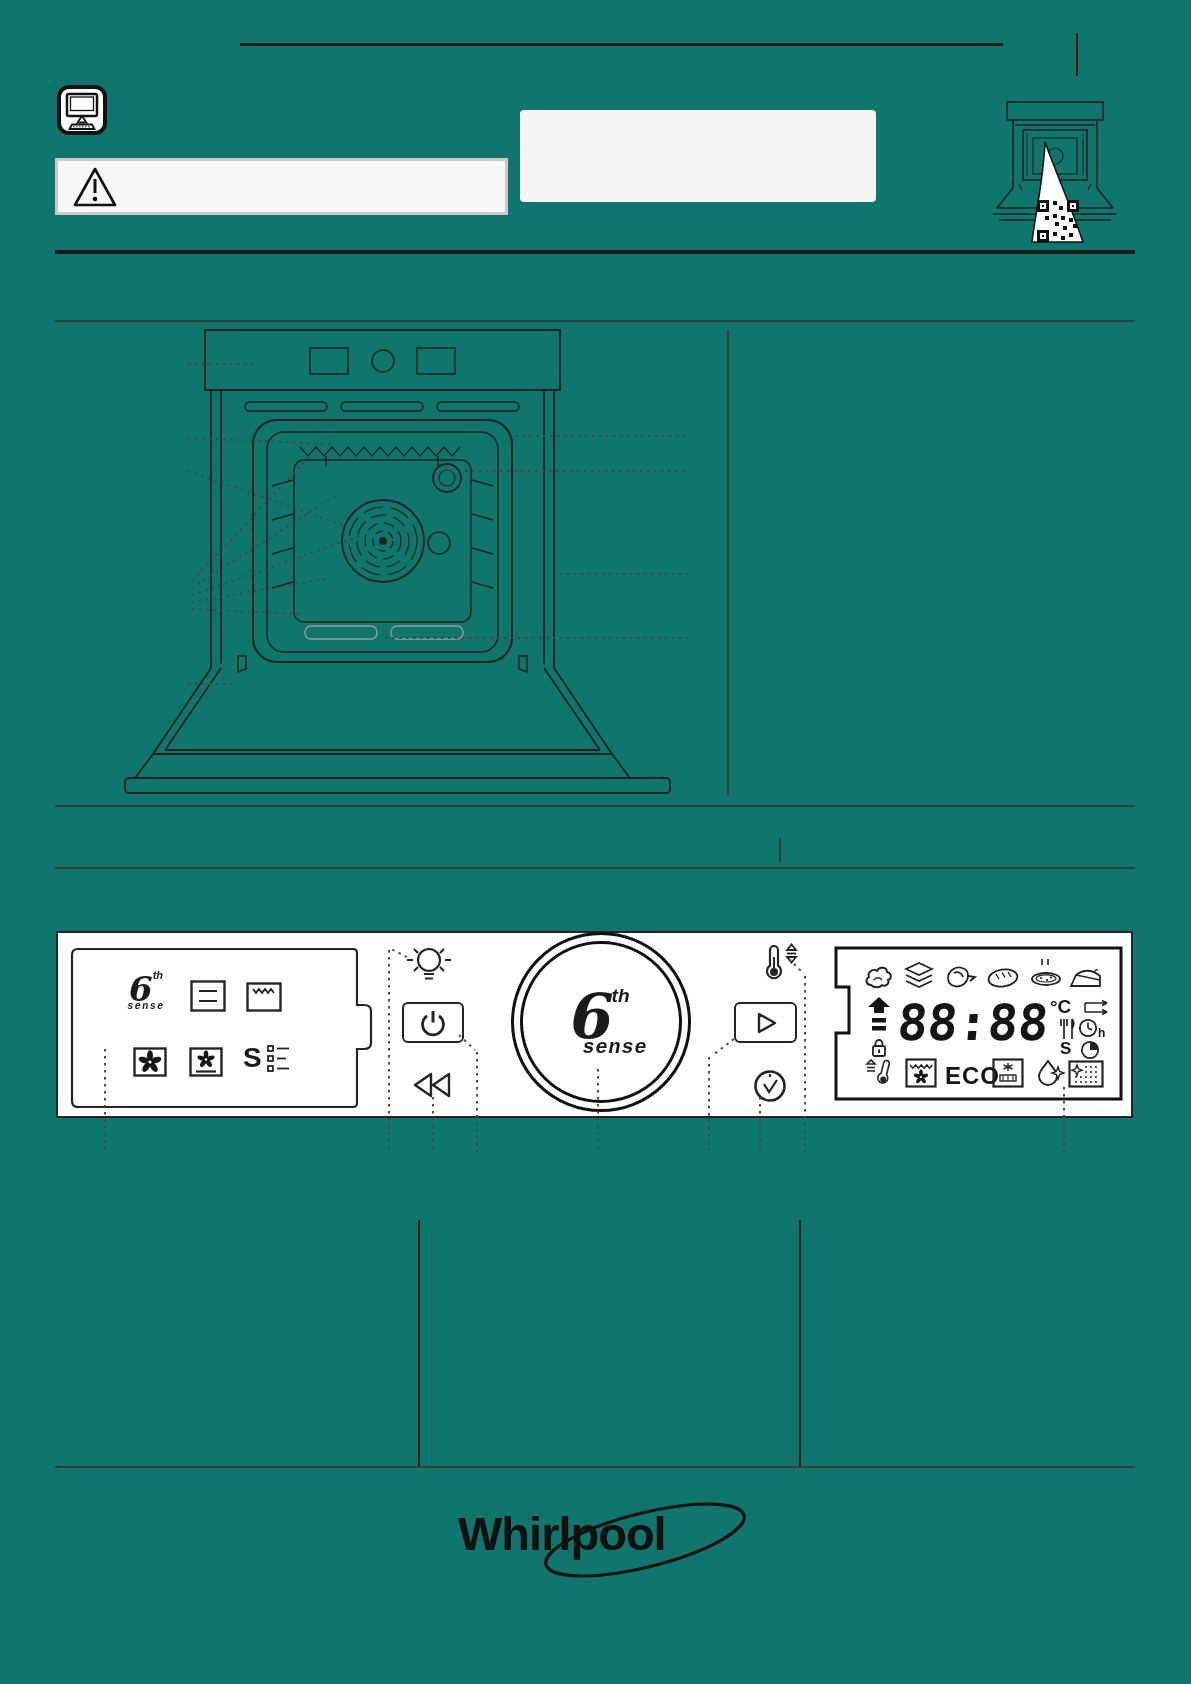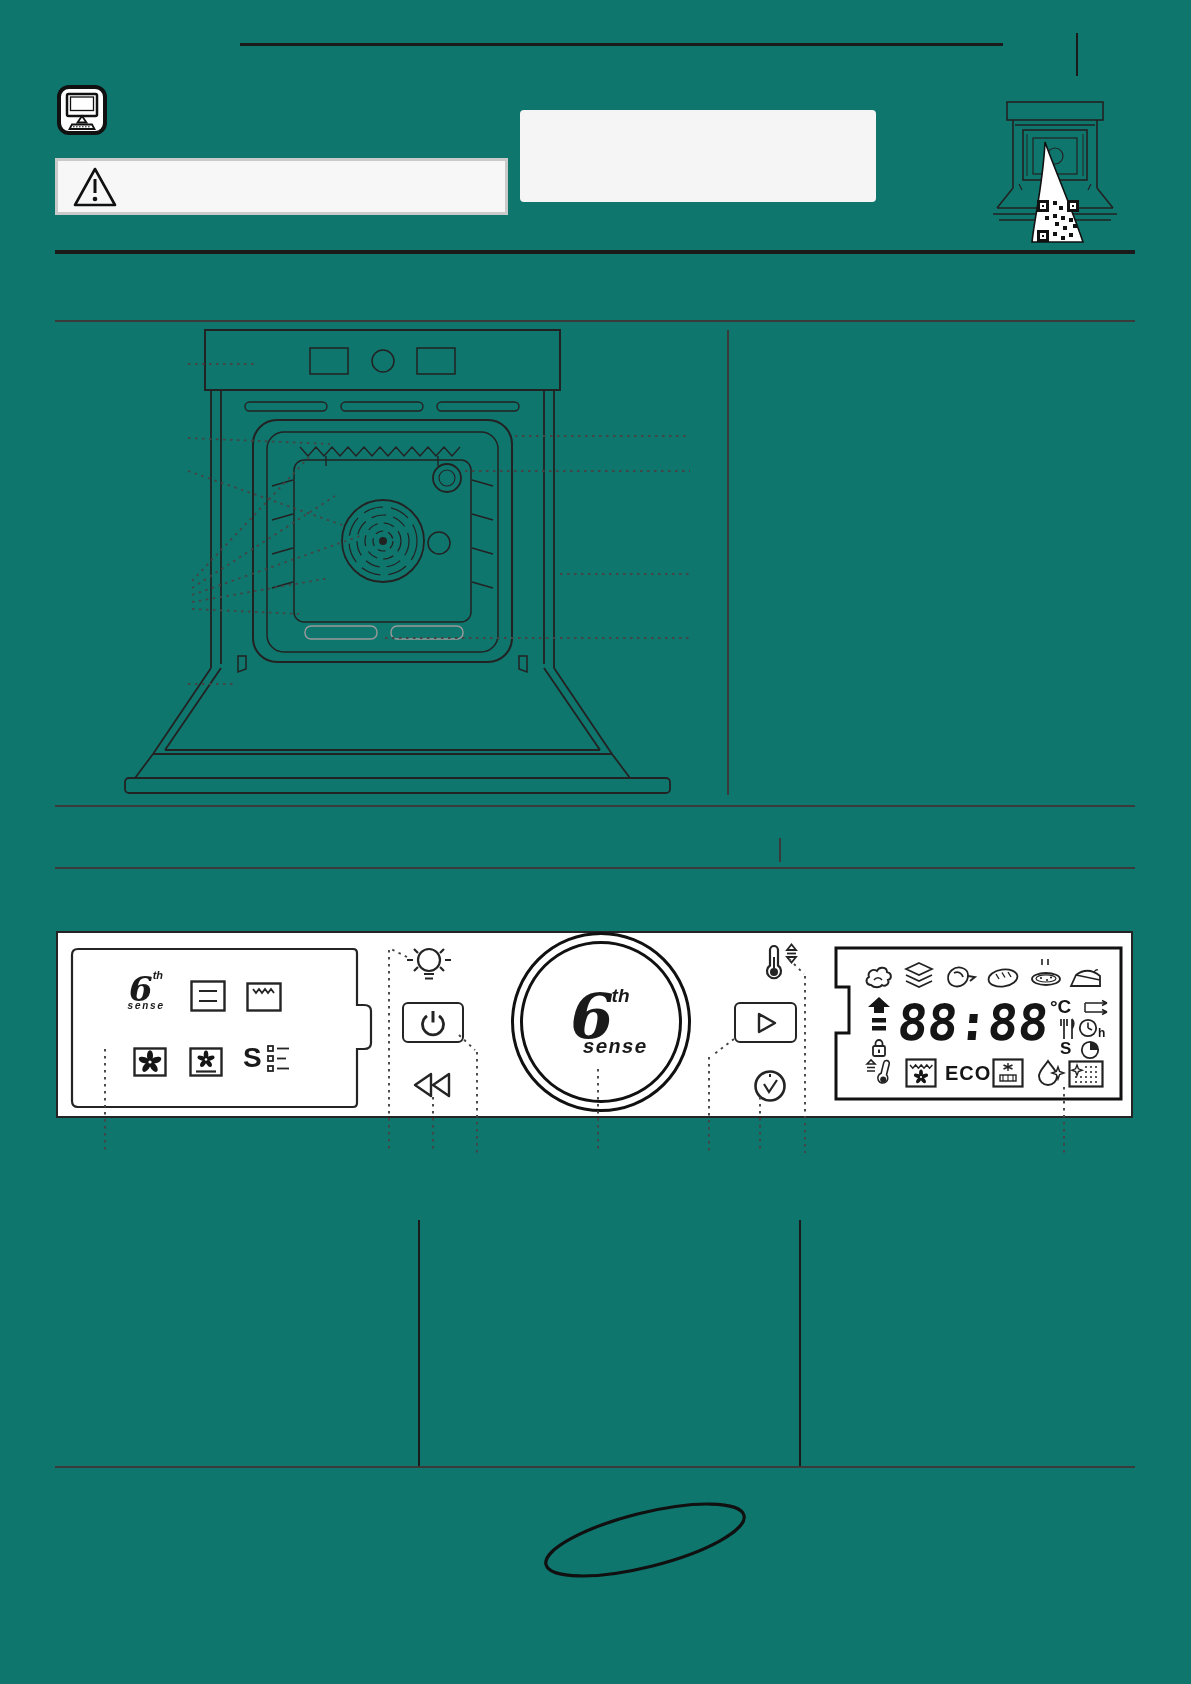--- a/index.html
+++ b/index.html
@@ -24,21 +24,21 @@
   .sixword{display:block;font-family:Liberation Mono, monospace;font-style:italic;font-weight:700;letter-spacing:1px;}
   .logo-big .six{font-size:62px;}
   .logo-big .sixth{font-size:19px;position:relative;top:-30px;left:-2px;}
   .logo-big .sixword{font-size:20px;margin-top:-10px;margin-left:28px;}
   .logo-small .six{font-size:34px;}
   .logo-small .sixth{font-size:11px;position:relative;top:-16px;}
   .logo-small .sixword{font-size:10px;margin-top:-4px;letter-spacing:1.5px;}
   
   .segtime{font-family:"DejaVu Sans Mono",monospace;font-weight:900;font-size:50px;line-height:62px;
            text-align:center;transform:skewX(-5deg);letter-spacing:0px;color:#151515;}
-  .eco{font-size:20px;font-weight:bold;letter-spacing:1px;color:#151515;text-align:right;}
+  .eco{font-size:24px;font-weight:bold;letter-spacing:1px;color:#151515;text-align:right;}
   .slabel{font-size:17px;font-weight:bold;color:#151515;}
   .clabel{font-size:19px;font-weight:bold;color:#151515;}
   .hlabel{font-size:12px;font-weight:bold;color:#151515;}
   
   .brandtext{font-family:"Liberation Sans",sans-serif;font-weight:bold;font-size:47px;color:#101010;letter-spacing:-1px;}
 </style>
 </head>
 <body>
 
 <div class="page">
@@ -422,15 +422,16 @@
   </svg>
 
   <div class="abs rule" style="left:418px;top:1220px;width:2px;height:246px;"></div>
   <div class="abs rule" style="left:799px;top:1220px;width:2px;height:246px;"></div>
   <div class="abs rule-thin" style="left:55px;top:1466px;width:1080px;height:2px;"></div>
 
   <div class="abs" style="left:430px;top:1488px;width:340px;height:112px;">
     <svg class="abs" style="left:0;top:0;" width="340" height="112" viewBox="0 0 340 112">
       <ellipse cx="215" cy="52" rx="102" ry="27" transform="rotate(-14 215 52)" fill="none" stroke="#101010" stroke-width="3.2"></ellipse>
     </svg>
+    <div class="abs brandtext" style="left:28px;top:18px;">Whirlpool</div>
   </div>
 
 </div>
 
 </body></html>

